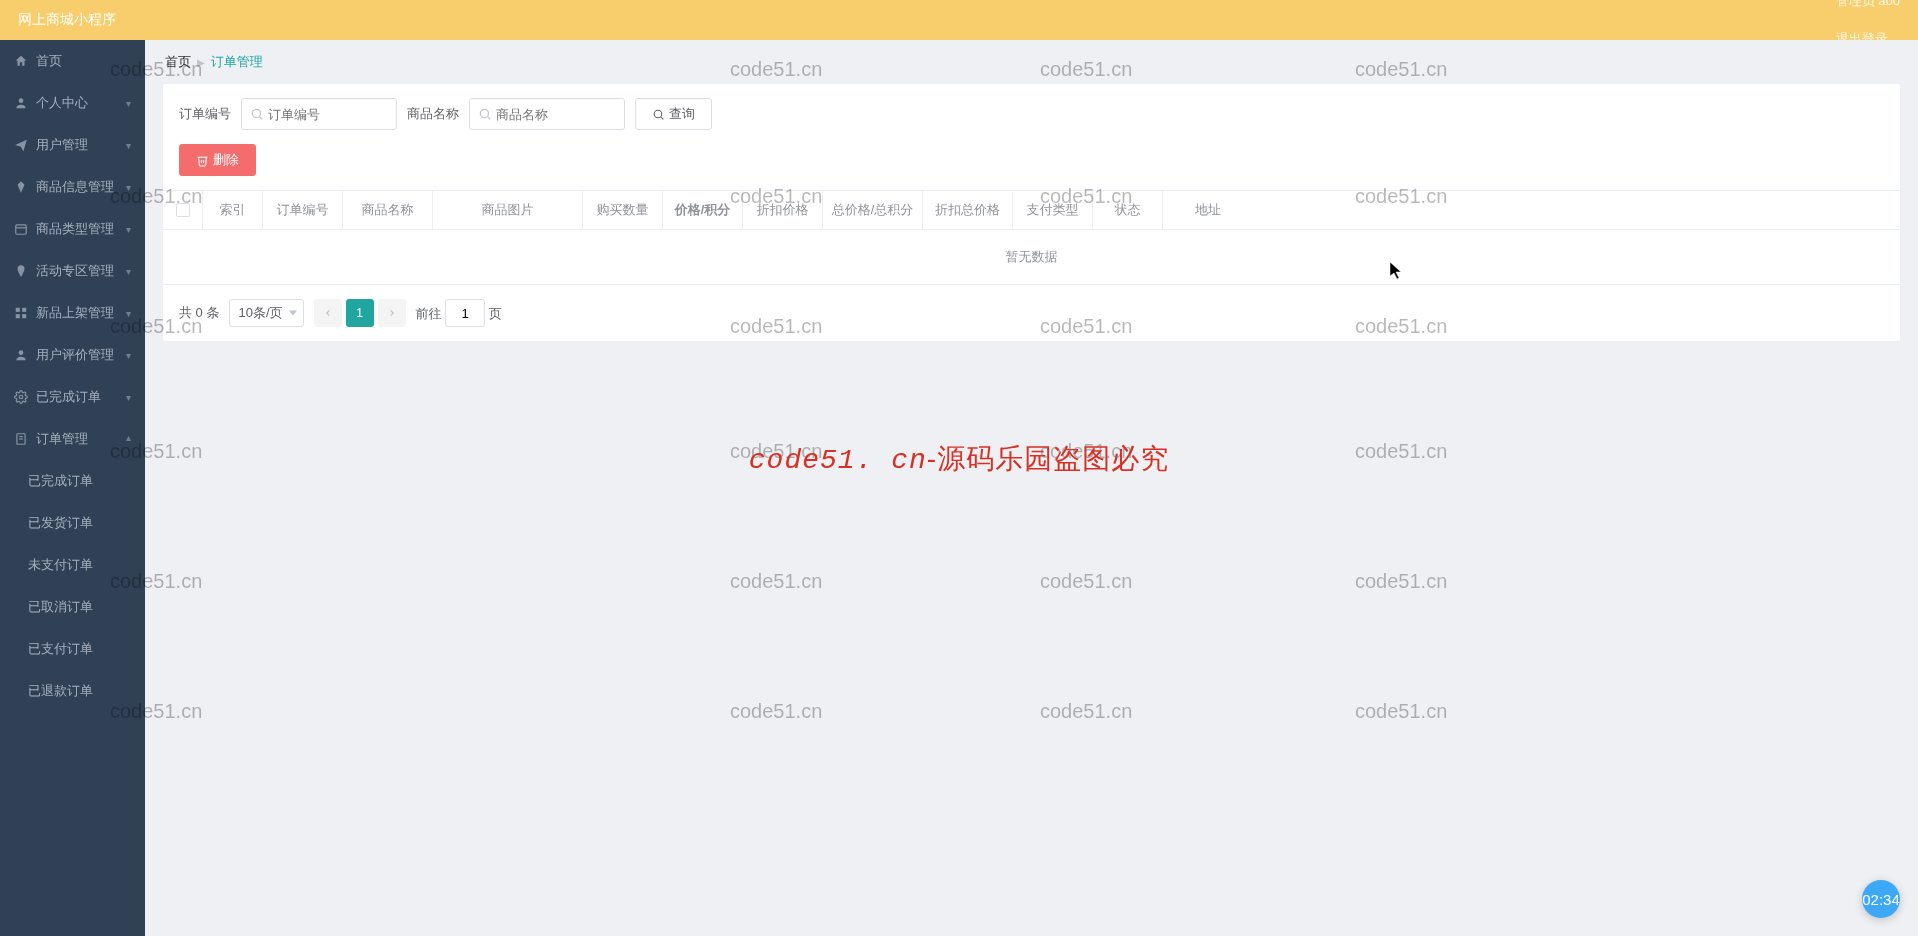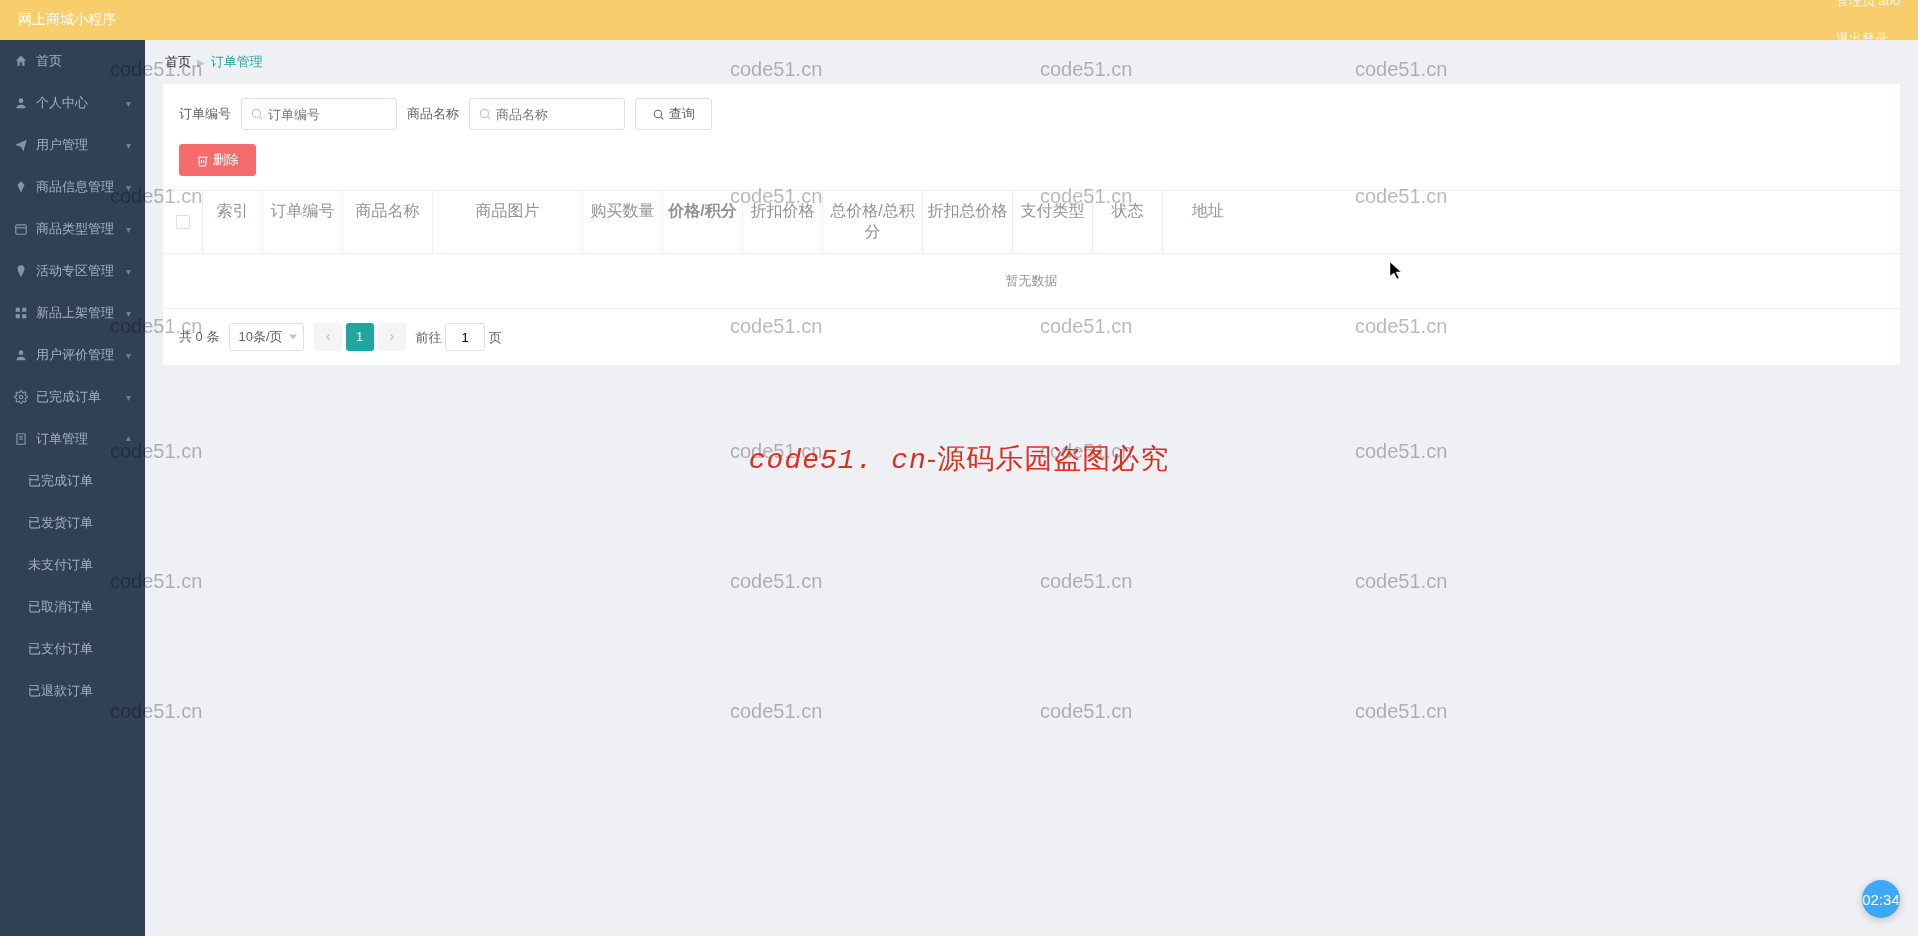--- a/index.html
+++ b/index.html
@@ -37,21 +37,21 @@
 .input { height: 32px; border: 1px solid #dcdfe6; border-radius: 3px; display: flex; align-items: center; padding: 0 8px; background: #fff; }
 .input input { border: none; outline: none; font-size: 13px; width: 120px; background: transparent; }
 .input .search-icon { color: #c0c4cc; margin-right: 4px; display: inline-flex; }
 .btn { height: 32px; border: 1px solid #dcdfe6; border-radius: 3px; background: #fff; padding: 6px 16px; display: inline-flex; align-items: center; gap: 4px; cursor: pointer; font-size: 13px; color: #606266; }
 .btn.danger { background: #f56c6c; border-color: #f56c6c; color: #fff; }
 .actions-row { padding: 14px 16px; }
 
 
 .table { width: 100%; border-top: 1px solid #ebeef5; }
 .thead { display: flex; background: #fff; border-bottom: 1px solid #ebeef5; }
-.th { padding: 10px 0; text-align: center; font-size: 16px; color: #909399; font-weight: 500; border-right: 1px solid #ebeef5; }
+.th { padding: 10px 0; text-align: center; font-size: 13px; color: #909399; font-weight: 500; border-right: 1px solid #ebeef5; }
 .th:last-child { border-right: none; }
 .th.check { width: 40px; display: flex; align-items: center; justify-content: center; }
 .checkbox { width: 14px; height: 14px; border: 1px solid #dcdfe6; border-radius: 2px; background: #fff; display: inline-block; cursor: pointer; }
 .empty { text-align: center; padding: 18px 0; color: #909399; font-size: 13px; border-bottom: 1px solid #ebeef5; }
 
 
 .pagination { display: flex; align-items: center; gap: 10px; padding: 14px 16px; font-size: 13px; color: #606266; }
 .select { height: 28px; border: 1px solid #dcdfe6; border-radius: 3px; padding: 0 20px 0 8px; display: flex; align-items: center; position: relative; background: #fff; cursor: pointer; }
 .select::after { content: ""; position: absolute; right: 6px; top: 50%; width: 0; height: 0; border-left: 4px solid transparent; border-right: 4px solid transparent; border-top: 5px solid #c0c4cc; transform: translateY(-50%); }
 .pager { display: flex; gap: 4px; }

